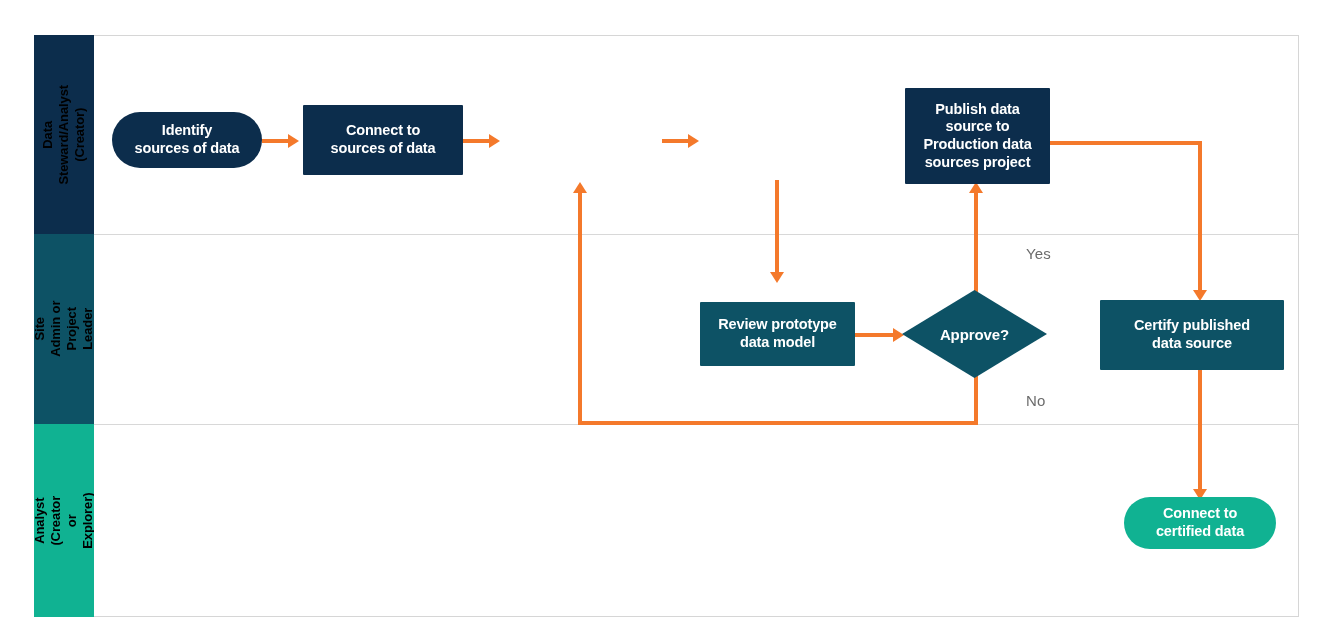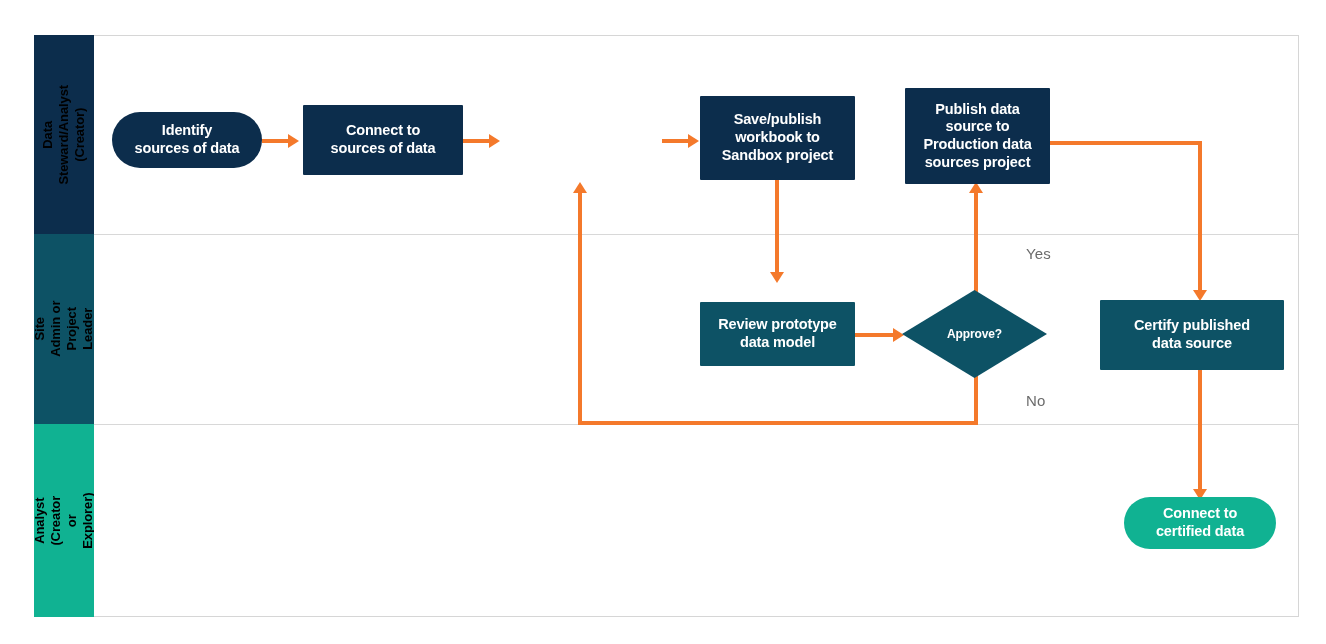--- a/index.html
+++ b/index.html
@@ -88,21 +88,21 @@
     position: absolute;
     inset: 0;
   }
   .diamond-label {
     position: absolute;
     inset: 0;
     display: flex;
     align-items: center;
     justify-content: center;
     color: #ffffff;
-    font-size: 12px;
+    font-size: 15px;
     font-weight: bold;
     letter-spacing: -0.1px;
   }
 
   
   .hline, .vline {
     position: absolute;
     background: #f4792b;
   }
   .hline { height: 4px; }
@@ -195,23 +195,20 @@
   <div class="vline" style="left:1198px; top:370px; height:122px;"></div>
   <div class="arrow down" style="left:1193px; top:489px;"></div>
 
   <div class="node pill navy" style="left:112px; top:112px; width:150px; height:56px;">Identify
 sources of data</div>
 
   <div class="node rect navy" style="left:303px; top:105px; width:160px; height:70px;">Connect to
 sources of data</div>
 
 
-  <div class="node rect navy" style="left:700px; top:96px; width:155px; height:84px;">Save/publish
-workbook to
-Sandbox project</div>
 
   <div class="node rect navy" style="left:905px; top:88px; width:145px; height:96px;">Publish data
 source  to
 Production data
 sources project</div>
 
   <div class="node rect teal" style="left:700px; top:302px; width:155px; height:64px;">Review prototype
 data model</div>
 
   <div class="diamond-wrap" style="left:902px; top:290px; width:145px; height:88px;">

